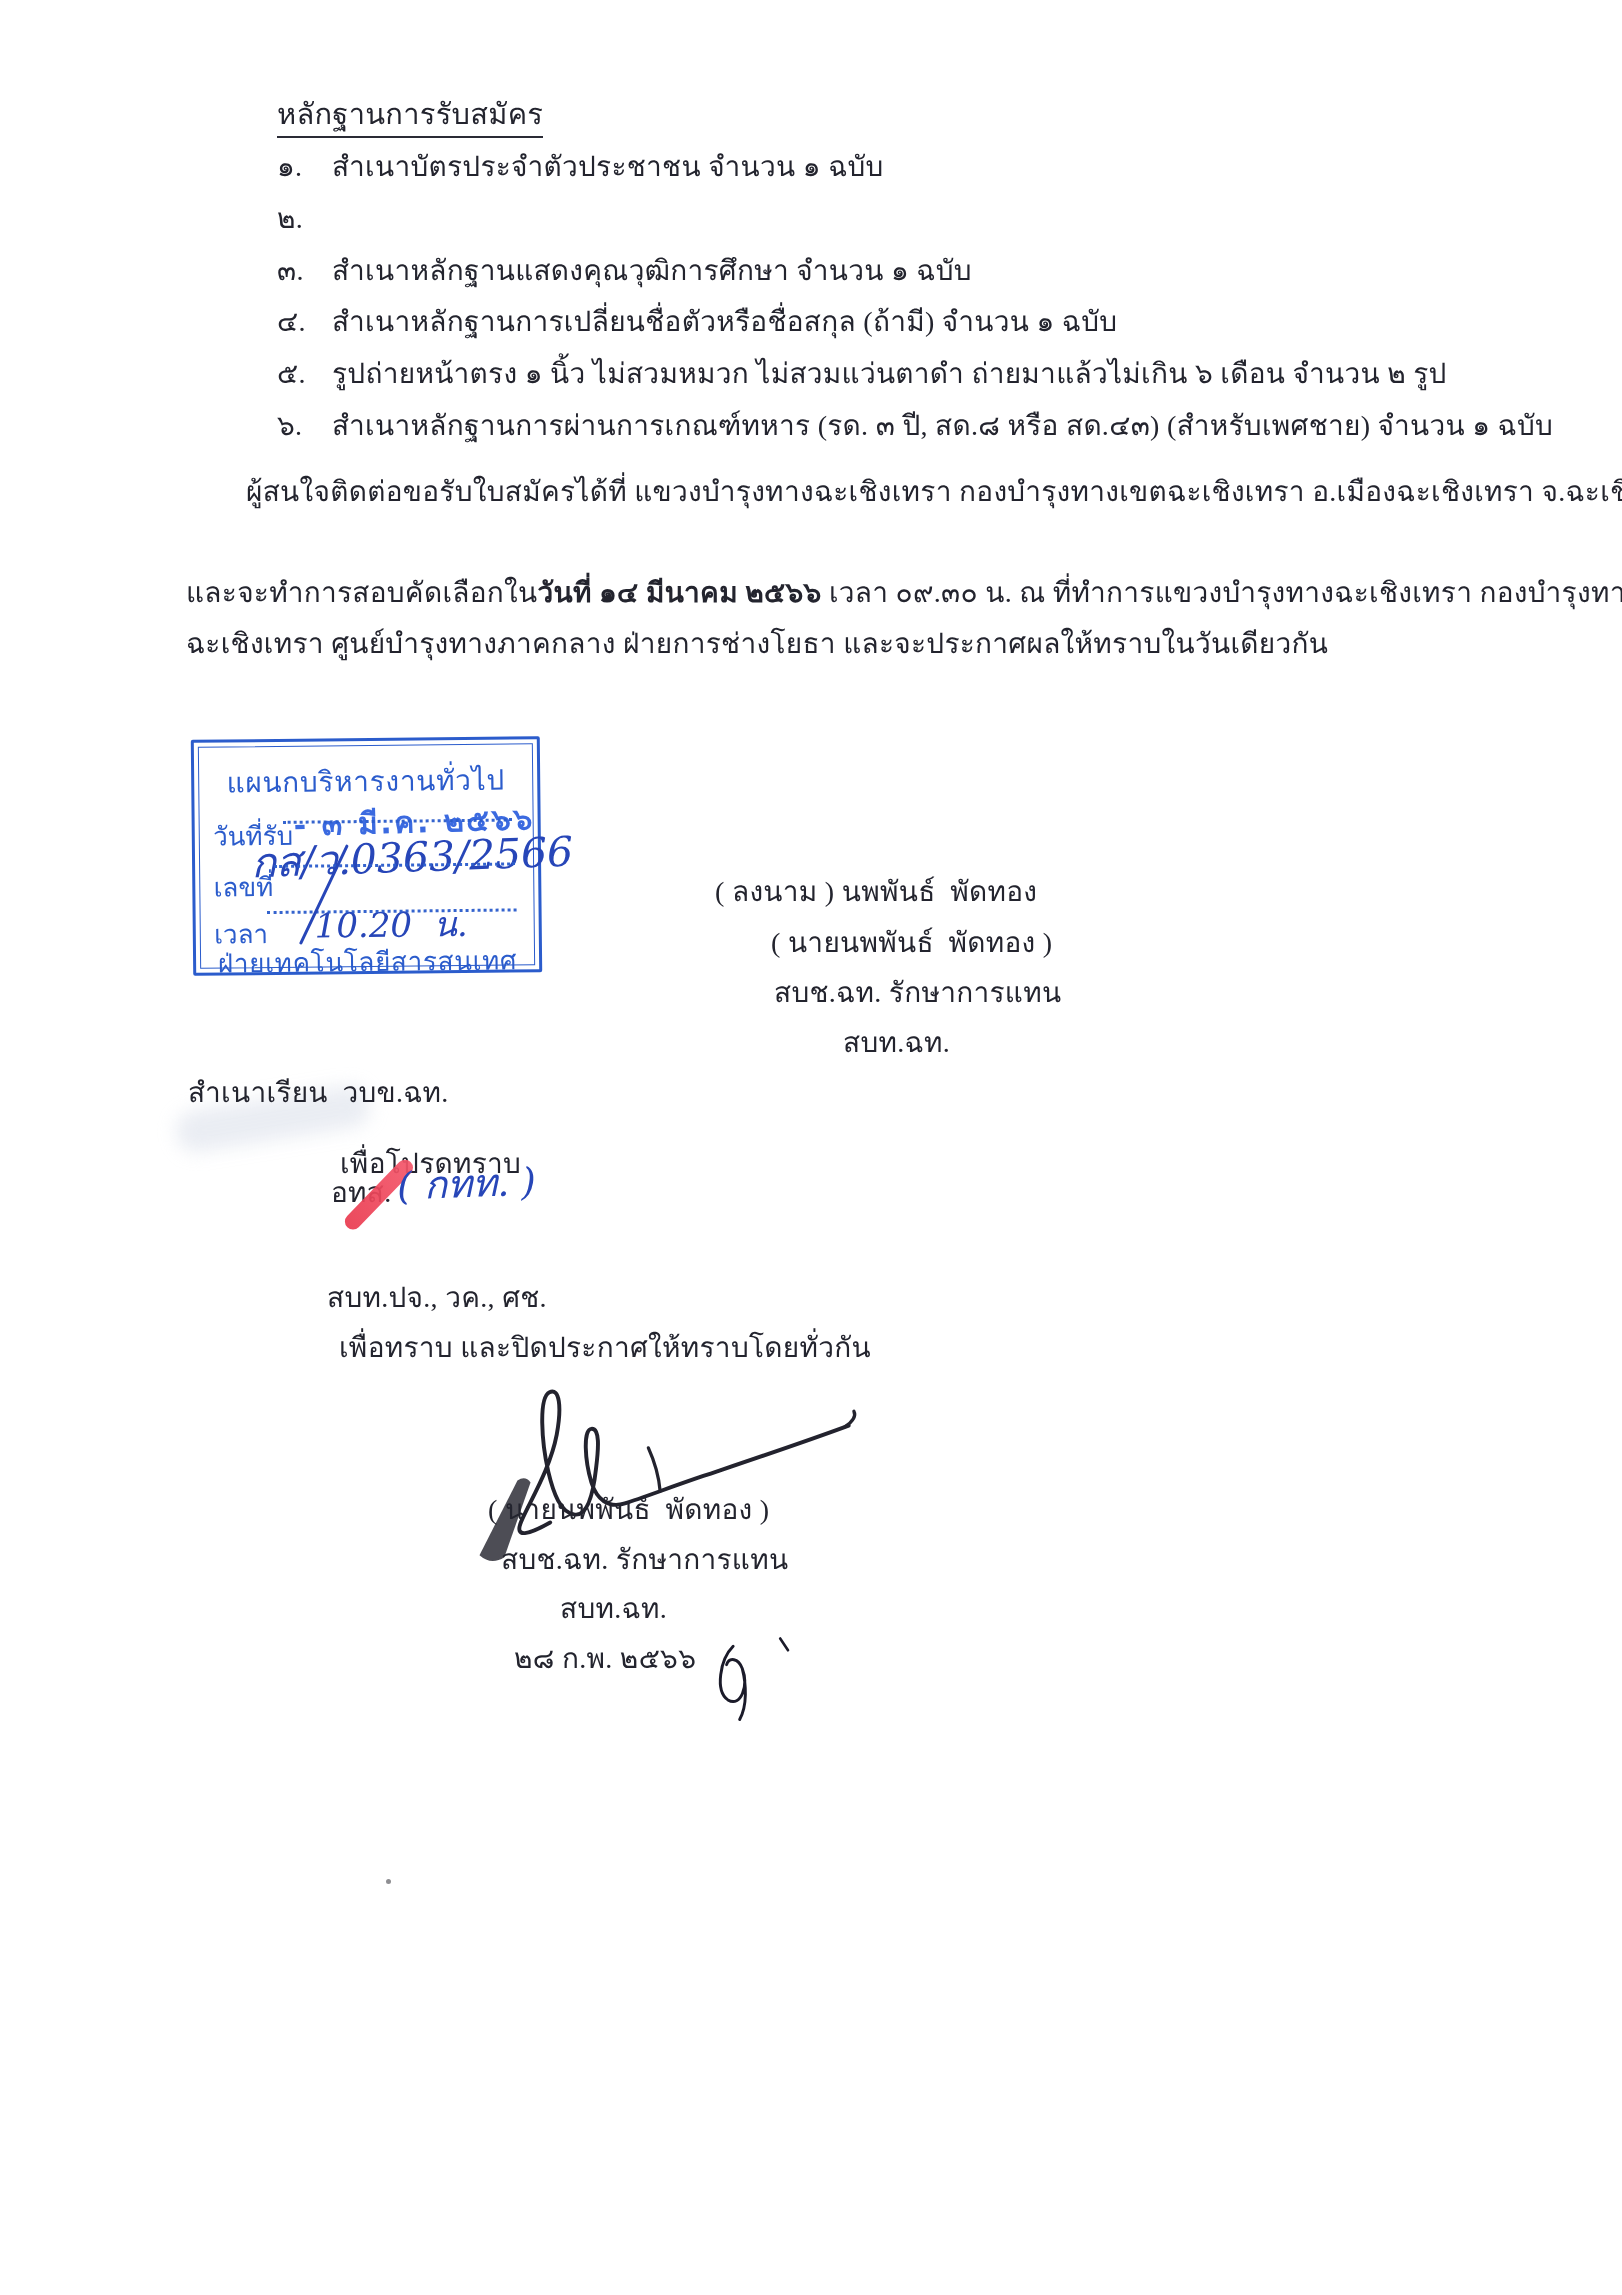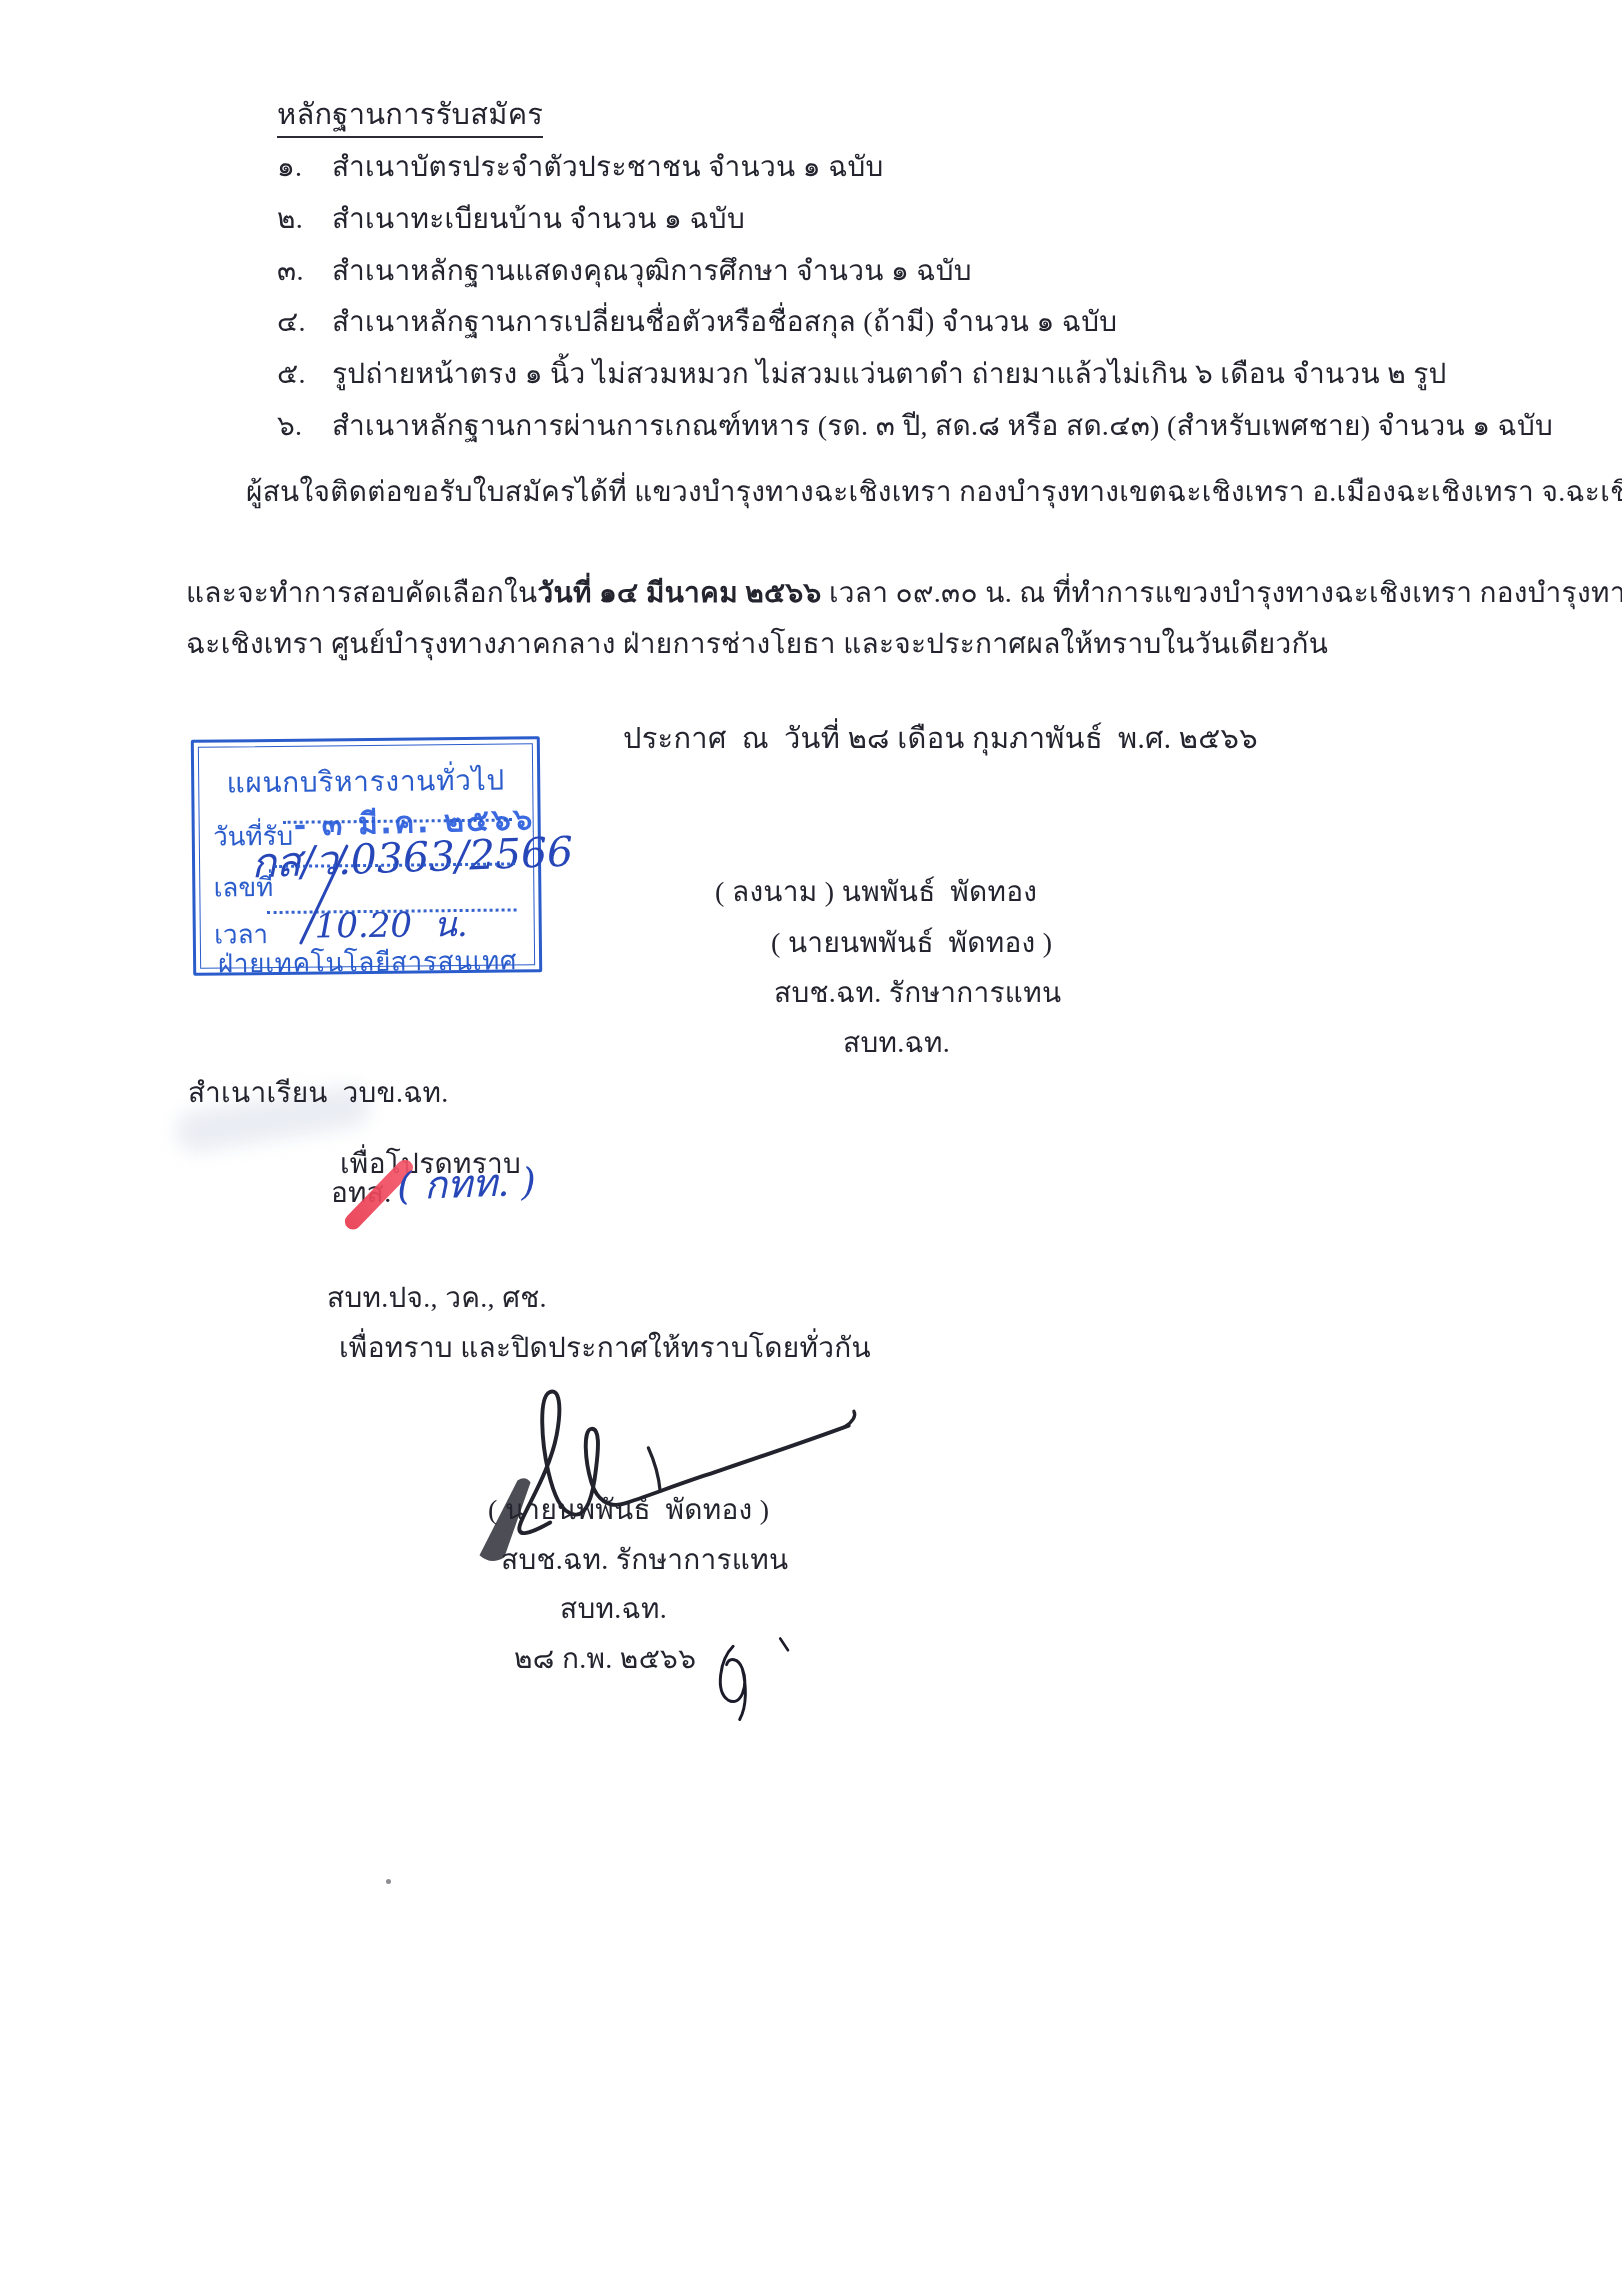--- a/index.html
+++ b/index.html
@@ -38,21 +38,20 @@
 <div class="page">
 
   <div class="t heading" style="left:277px;top:96px;">หลักฐานการรับสมัคร</div>
 
   <div class="row" style="left:277px;top:149px;">
     <span class="no">๑.</span>
     <span>สำเนาบัตรประจำตัวประชาชน จำนวน ๑ ฉบับ</span>
   </div>
   <div class="row" style="left:277px;top:201px;">
     <span class="no">๒.</span>
-    <span>สำเนาทะเบียนบ้าน จำนวน ๑ ฉบับ</span>
   </div>
   <div class="row" style="left:277px;top:253px;">
     <span class="no">๓.</span>
     <span>สำเนาหลักฐานแสดงคุณวุฒิการศึกษา จำนวน ๑ ฉบับ</span>
   </div>
   <div class="row" style="left:277px;top:304px;">
     <span class="no">๔.</span>
     <span>สำเนาหลักฐานการเปลี่ยนชื่อตัวหรือชื่อสกุล (ถ้ามี) จำนวน ๑ ฉบับ</span>
   </div>
   <div class="row" style="left:277px;top:356px;">
@@ -61,21 +60,20 @@
   </div>
   <div class="row" style="left:277px;top:408px;">
     <span class="no">๖.</span>
     <span>สำเนาหลักฐานการผ่านการเกณฑ์ทหาร (รด. ๓ ปี, สด.๘ หรือ สด.๔๓) (สำหรับเพศชาย) จำนวน ๑ ฉบับ</span>
   </div>
 
   <div class="t" style="left:186px;top:474px;padding-left:60px;">ผู้สนใจติดต่อขอรับใบสมัครได้ที่ แขวงบำรุงทางฉะเชิงเทรา กองบำรุงทางเขตฉะเชิงเทรา อ.เมืองฉะเชิงเทรา จ.ฉะเชิงเทรา</div>
   <div class="t" style="left:186px;top:575px;"><span>และจะทำการสอบคัดเลือกใน</span><span class="b">วันที่ ๑๔ มีนาคม ๒๕๖๖</span><span> เวลา ๐๙.๓๐ น. ณ ที่ทำการแขวงบำรุงทางฉะเชิงเทรา กองบำรุงทางเขต</span></div>
   <div class="t" style="left:186px;top:626px;">ฉะเชิงเทรา ศูนย์บำรุงทางภาคกลาง ฝ่ายการช่างโยธา และจะประกาศผลให้ทราบในวันเดียวกัน</div>
 
-  <div class="t" style="left:623px;top:720px;font-size:29px;">ประกาศ  ณ  วันที่ ๒๘ เดือน กุมภาพันธ์  พ.ศ. ๒๕๖๖</div>
 
   <div class="stamp">
     <div class="frame"></div>
     <div class="s-title">แผนกบริหารงานทั่วไป</div>
 
     <div class="lbl" style="left:18.3px;top:73px;">วันที่รับ</div>
     <div class="stampdate" style="left:99px;top:58px;">- ๓ มี.ค. ๒๕๖๖</div>
     <div class="dotted" style="left:88px;top:79px;width:229px;"></div>
 
     <div class="lbl" style="left:18.3px;top:124px;">เลขที่</div>

